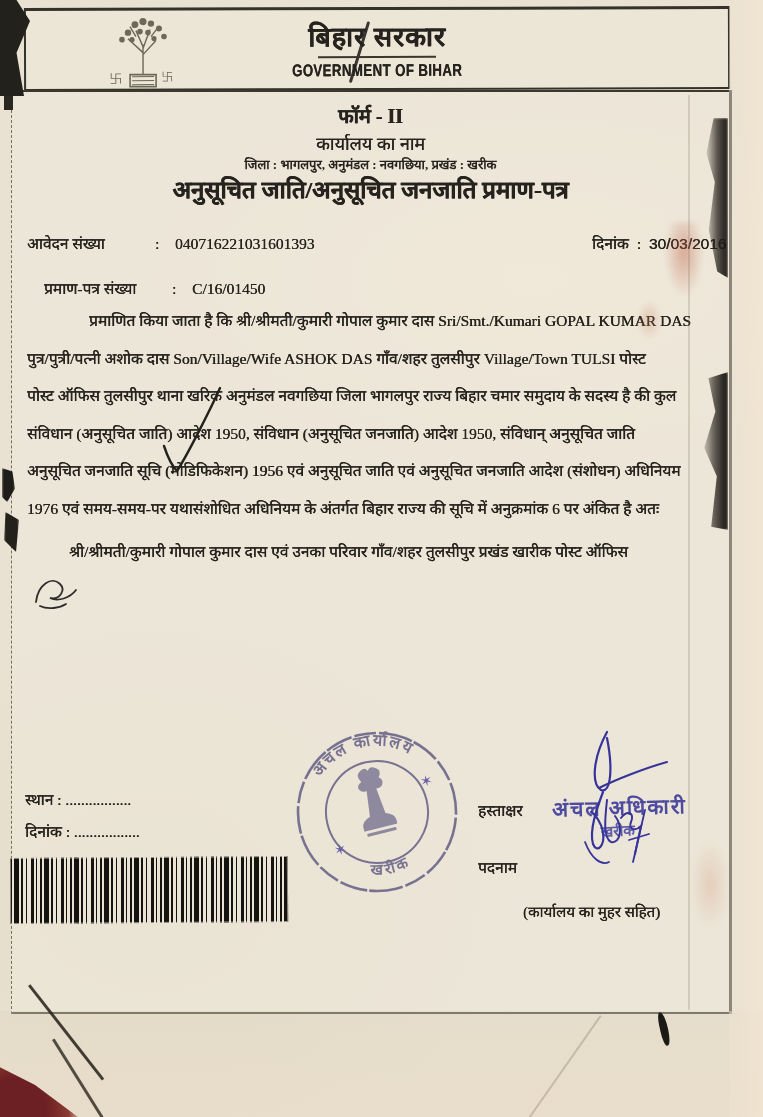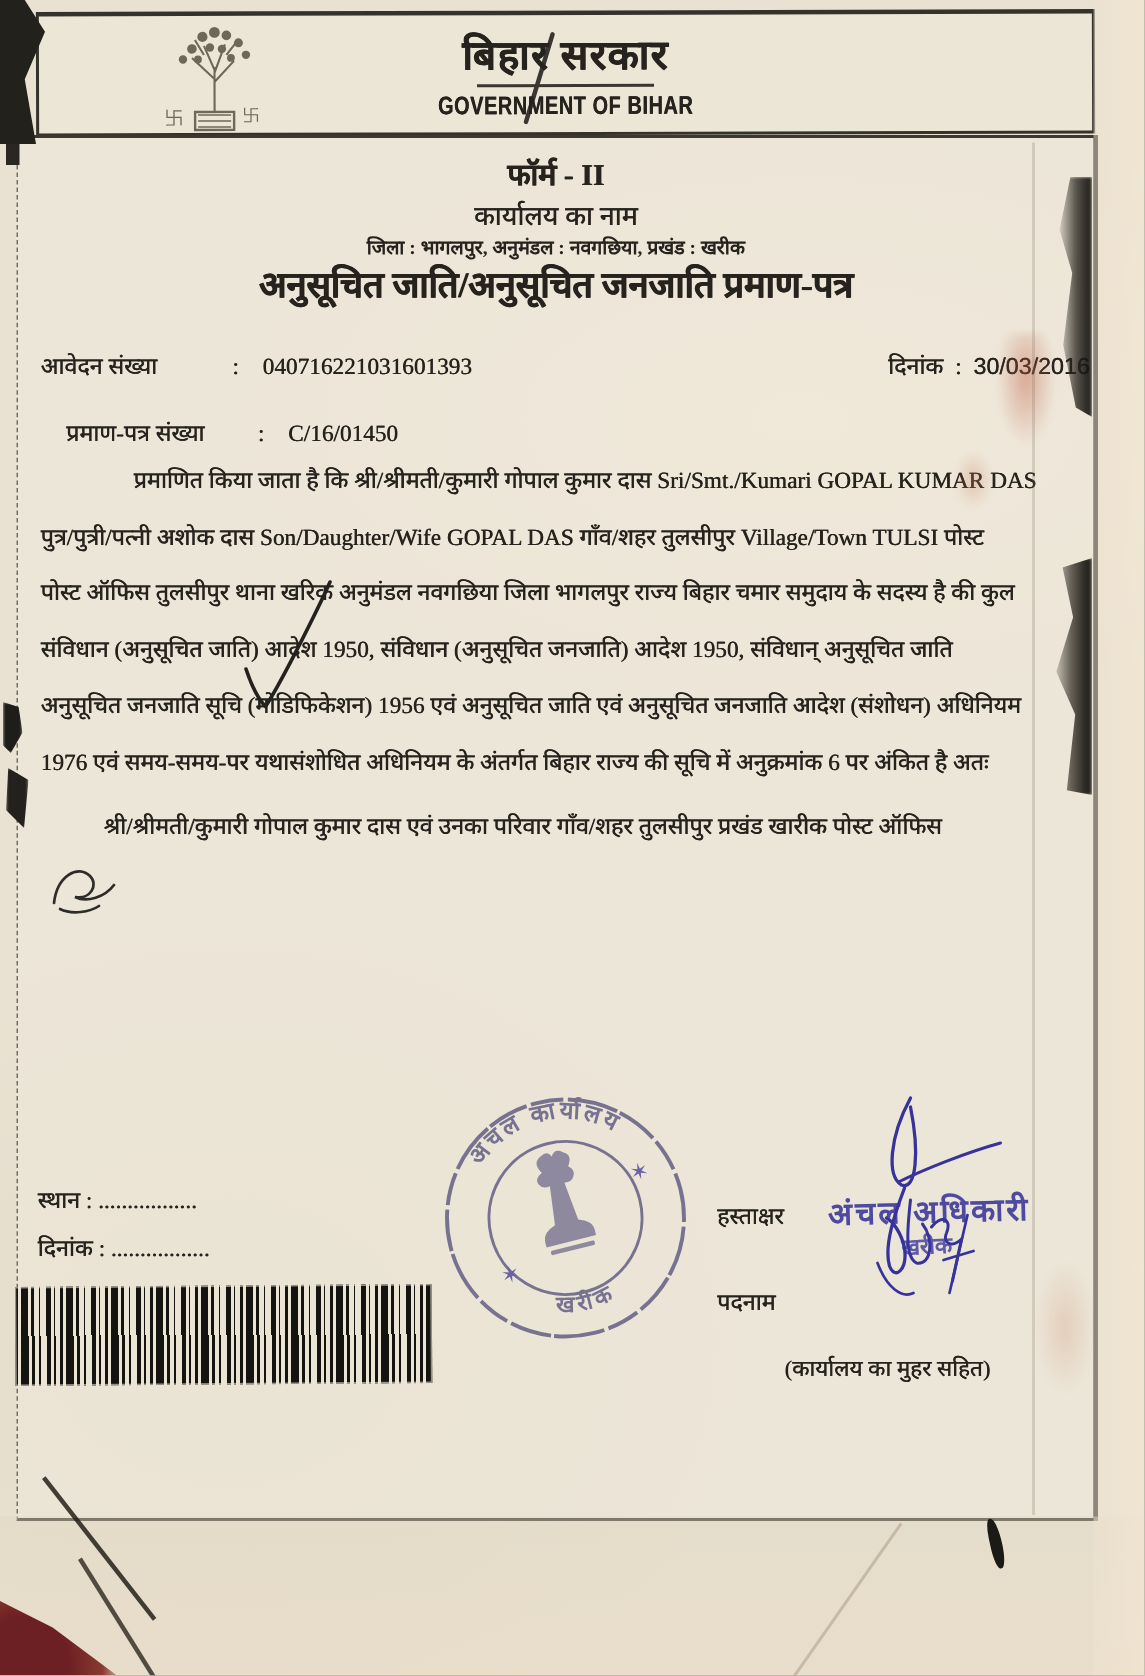--- a/index.html
+++ b/index.html
@@ -120,21 +120,21 @@
       <span style="font-family:'Liberation Sans','DejaVu Sans',sans-serif;">30/03/2016</span>
     </div>
     <div class="abs meta nowrap" style="left:32px;top:173px;margin-top:12px;">
       <span class="lbl">प्रमाण-पत्र संख्या</span>
       <span>:</span>
       <span class="val">C/16/01450</span>
     </div>
 
     <div class="abs" id="body-par">
       <div class="line indent">प्रमाणित किया जाता है कि श्री/श्रीमती/कुमारी गोपाल कुमार दास Sri/Smt./Kumari GOPAL KUMAR DAS</div>
-      <div class="line">पुत्र/पुत्री/पत्नी अशोक दास Son/Daughter/Wife GOPAL DAS गाँव/शहर तुलसीपुर Village/Town TULSI पोस्ट</div>
+      <div class="line">पुत्र/पुत्री/पत्नी अशोक दास Son/Village/Wife ASHOK DAS गाँव/शहर तुलसीपुर Village/Town TULSI पोस्ट</div>
       <div class="line">पोस्ट ऑफिस तुलसीपुर थाना खरिक अनुमंडल नवगछिया जिला भागलपुर राज्य बिहार चमार समुदाय के सदस्य है की कुल</div>
       <div class="line">संविधान (अनुसूचित जाति) आदेश 1950, संविधान (अनुसूचित जनजाति) आदेश 1950, संविधान् अनुसूचित जाति</div>
       <div class="line">अनुसूचित जनजाति सूचि (मोडिफिकेशन) 1956 एवं अनुसूचित जाति एवं अनुसूचित जनजाति आदेश (संशोधन) अधिनियम</div>
       <div class="line">1976 एवं समय-समय-पर यथासंशोधित अधिनियम के अंतर्गत बिहार राज्य की सूचि में अनुक्रमांक 6 पर अंकित है अतः</div>
       <div class="line parabreak" style="text-indent:42px;">श्री/श्रीमती/कुमारी गोपाल कुमार दास एवं उनका परिवार गाँव/शहर तुलसीपुर प्रखंड खारीक पोस्ट ऑफिस</div>
     </div>
 
     <svg class="abs" style="left:142px;top:292px;" width="80" height="100" viewBox="0 0 80 100">
       <path d="M10,62 C14,74 18,82 23,87 C34,70 58,22 66,4" stroke="#24221e" stroke-width="2.4" fill="none" stroke-linecap="round"></path>
     </svg>

